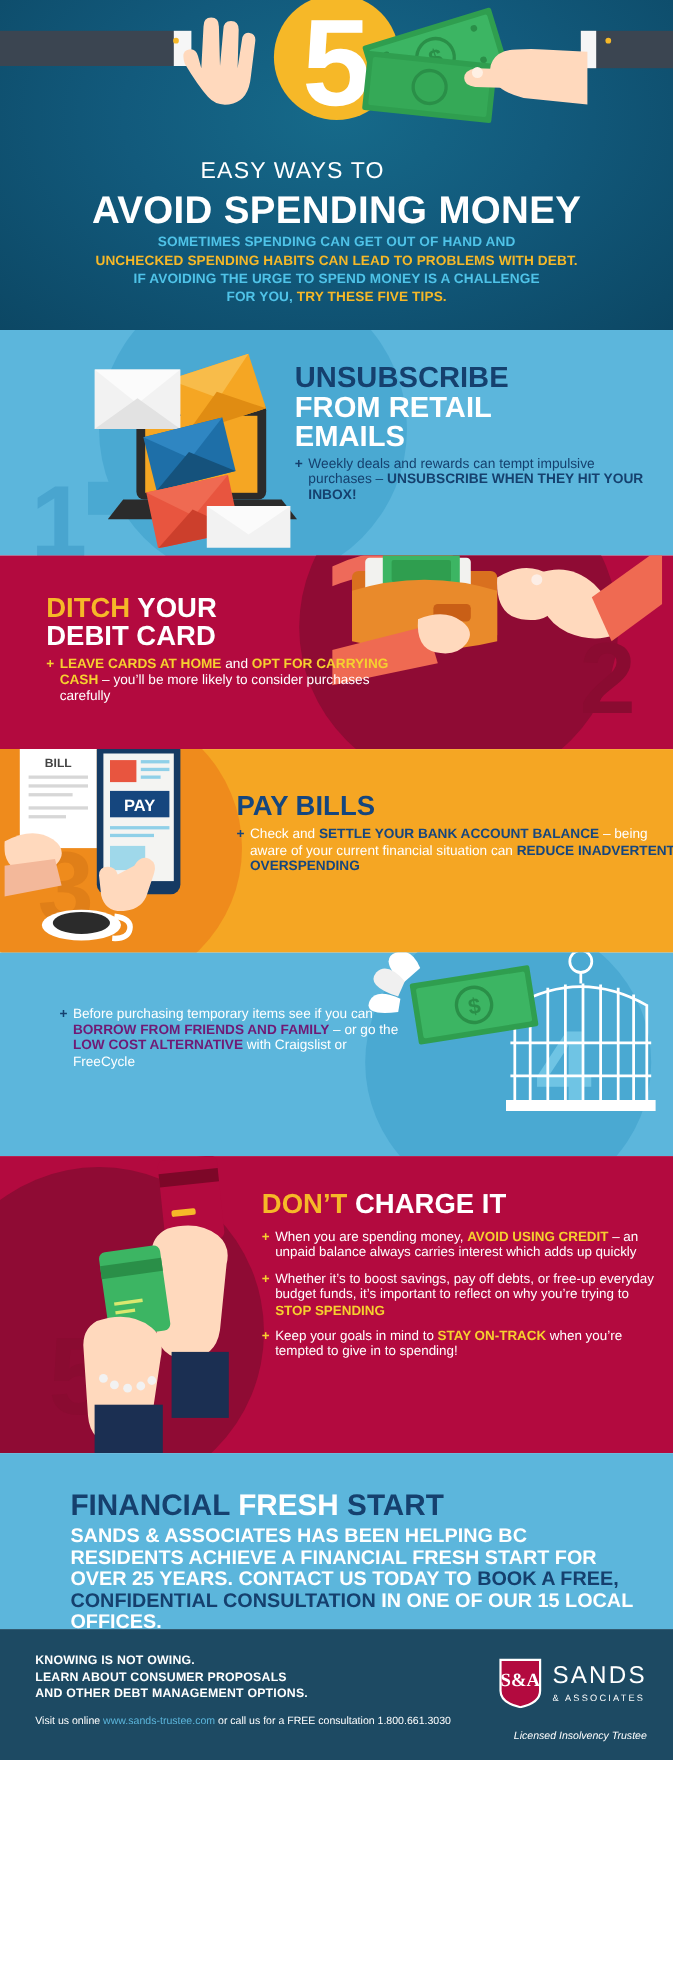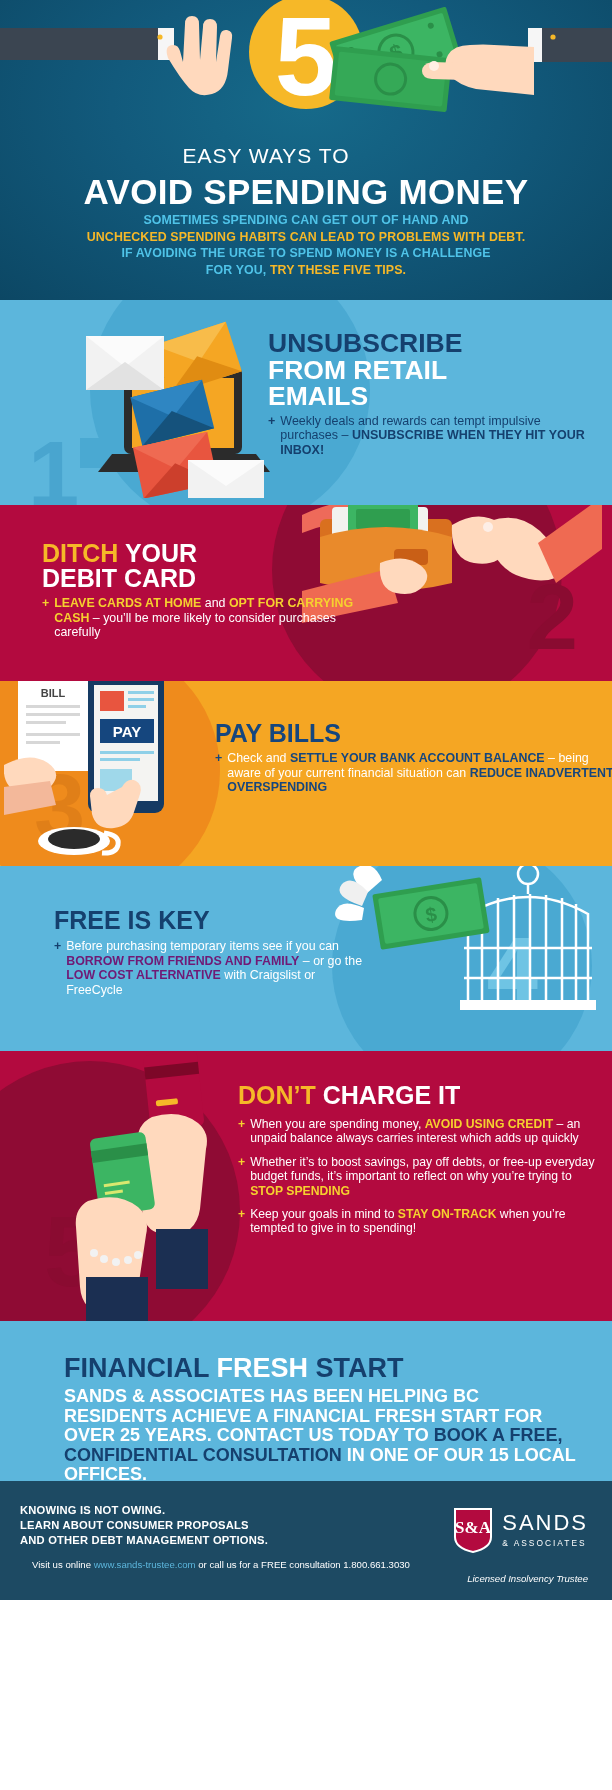--- a/index.html
+++ b/index.html
@@ -104,21 +104,21 @@
   
   #cta { height:160px; background:#5cb6dc; }
   #cta .t1 { position:absolute; left:64px; top:32px; font-size:27px; font-weight:bold; }
   #cta .t1 .d { color:#15406e; } #cta .t1 .w { color:#ffffff; }
   #cta .body { position:absolute; left:64px; top:66px; width:520px;
                font-size:18px; font-weight:bold; line-height:19.5px; color:#ffffff; }
   #cta .body b { color:#15406e; }
 
   
   #footer { height:119px; background:#1d4a63; position:relative; }
-  #footer .l1 { position:absolute; left:20px; top:22px; color:#ffffff;
+  #footer .l1 { position:absolute; left:32px; top:22px; color:#ffffff;
                 font-size:11.2px; font-weight:bold; line-height:15px; letter-spacing:0.2px; }
   #footer .l2 { position:absolute; left:32px; top:78px; color:#ffffff; font-size:9.6px; }
   #footer .l2 a { color:#5cb6dc; text-decoration:none; }
   #footer .brand { position:absolute; right:24px; top:26px; display:flex; align-items:center; gap:9px; }
   #footer .shield { width:40px; height:46px; position:relative; }
   #footer .bname { color:#ffffff; font-size:22px; letter-spacing:2.0px; font-weight:400; line-height:1; }
   #footer .bsub { color:#ffffff; font-size:8.4px; letter-spacing:2.0px; margin-top:4px; }
   #footer .lic { position:absolute; right:24px; top:92px; color:#ffffff;
                  font-size:9.6px; font-style:italic; }
 </style>
@@ -335,21 +335,20 @@
 
       <g transform="rotate(-9 96 62)">
         <rect x="44" y="34" width="110" height="56" rx="2" fill="#2f9e4f"></rect>
         <rect x="49" y="39" width="100" height="46" rx="2" fill="#3cb563"></rect>
         <circle cx="99" cy="62" r="16" fill="none" stroke="#2a8f48" stroke-width="3"></circle>
         <text x="99" y="70" font-size="20" font-weight="bold" fill="#2a8f48" text-anchor="middle" font-family="Liberation Sans, sans-serif">$</text>
       </g>
     </svg>
 
     <div class="txt">
-      <div class="h-line h1">FREE IS KEY</div>
       <div class="bul body">
         <span class="plus">+</span>
         <p><span>Before purchasing temporary items see if you can </span><b>BORROW FROM FRIENDS AND FAMILY</b><span> – or go the </span><b>LOW COST ALTERNATIVE</b><span> with Craigslist or FreeCycle</span></p>
       </div>
     </div>
   </div>
 
   <div class="sec" id="sec5">
     <div class="circ"></div>
     <div class="bignum">5</div>

